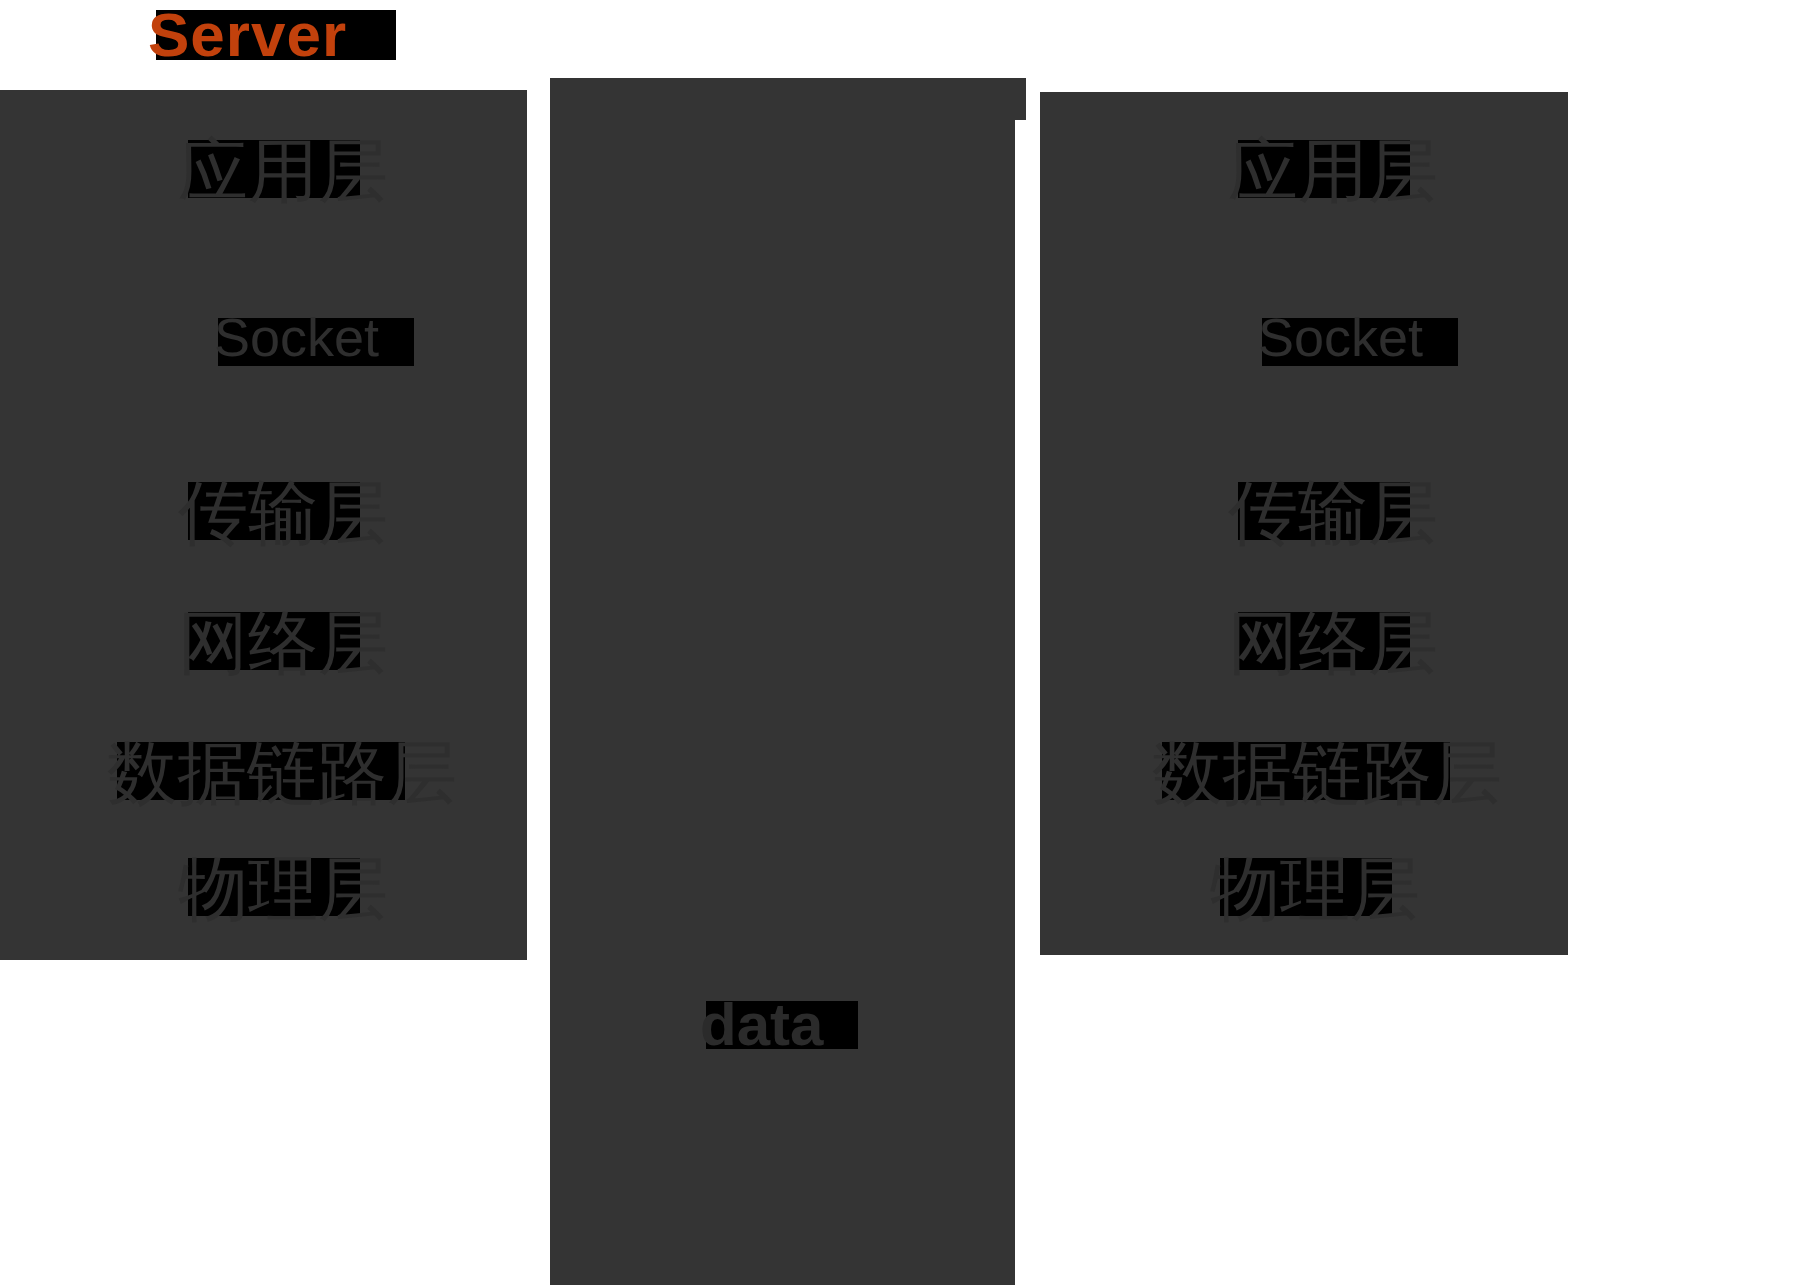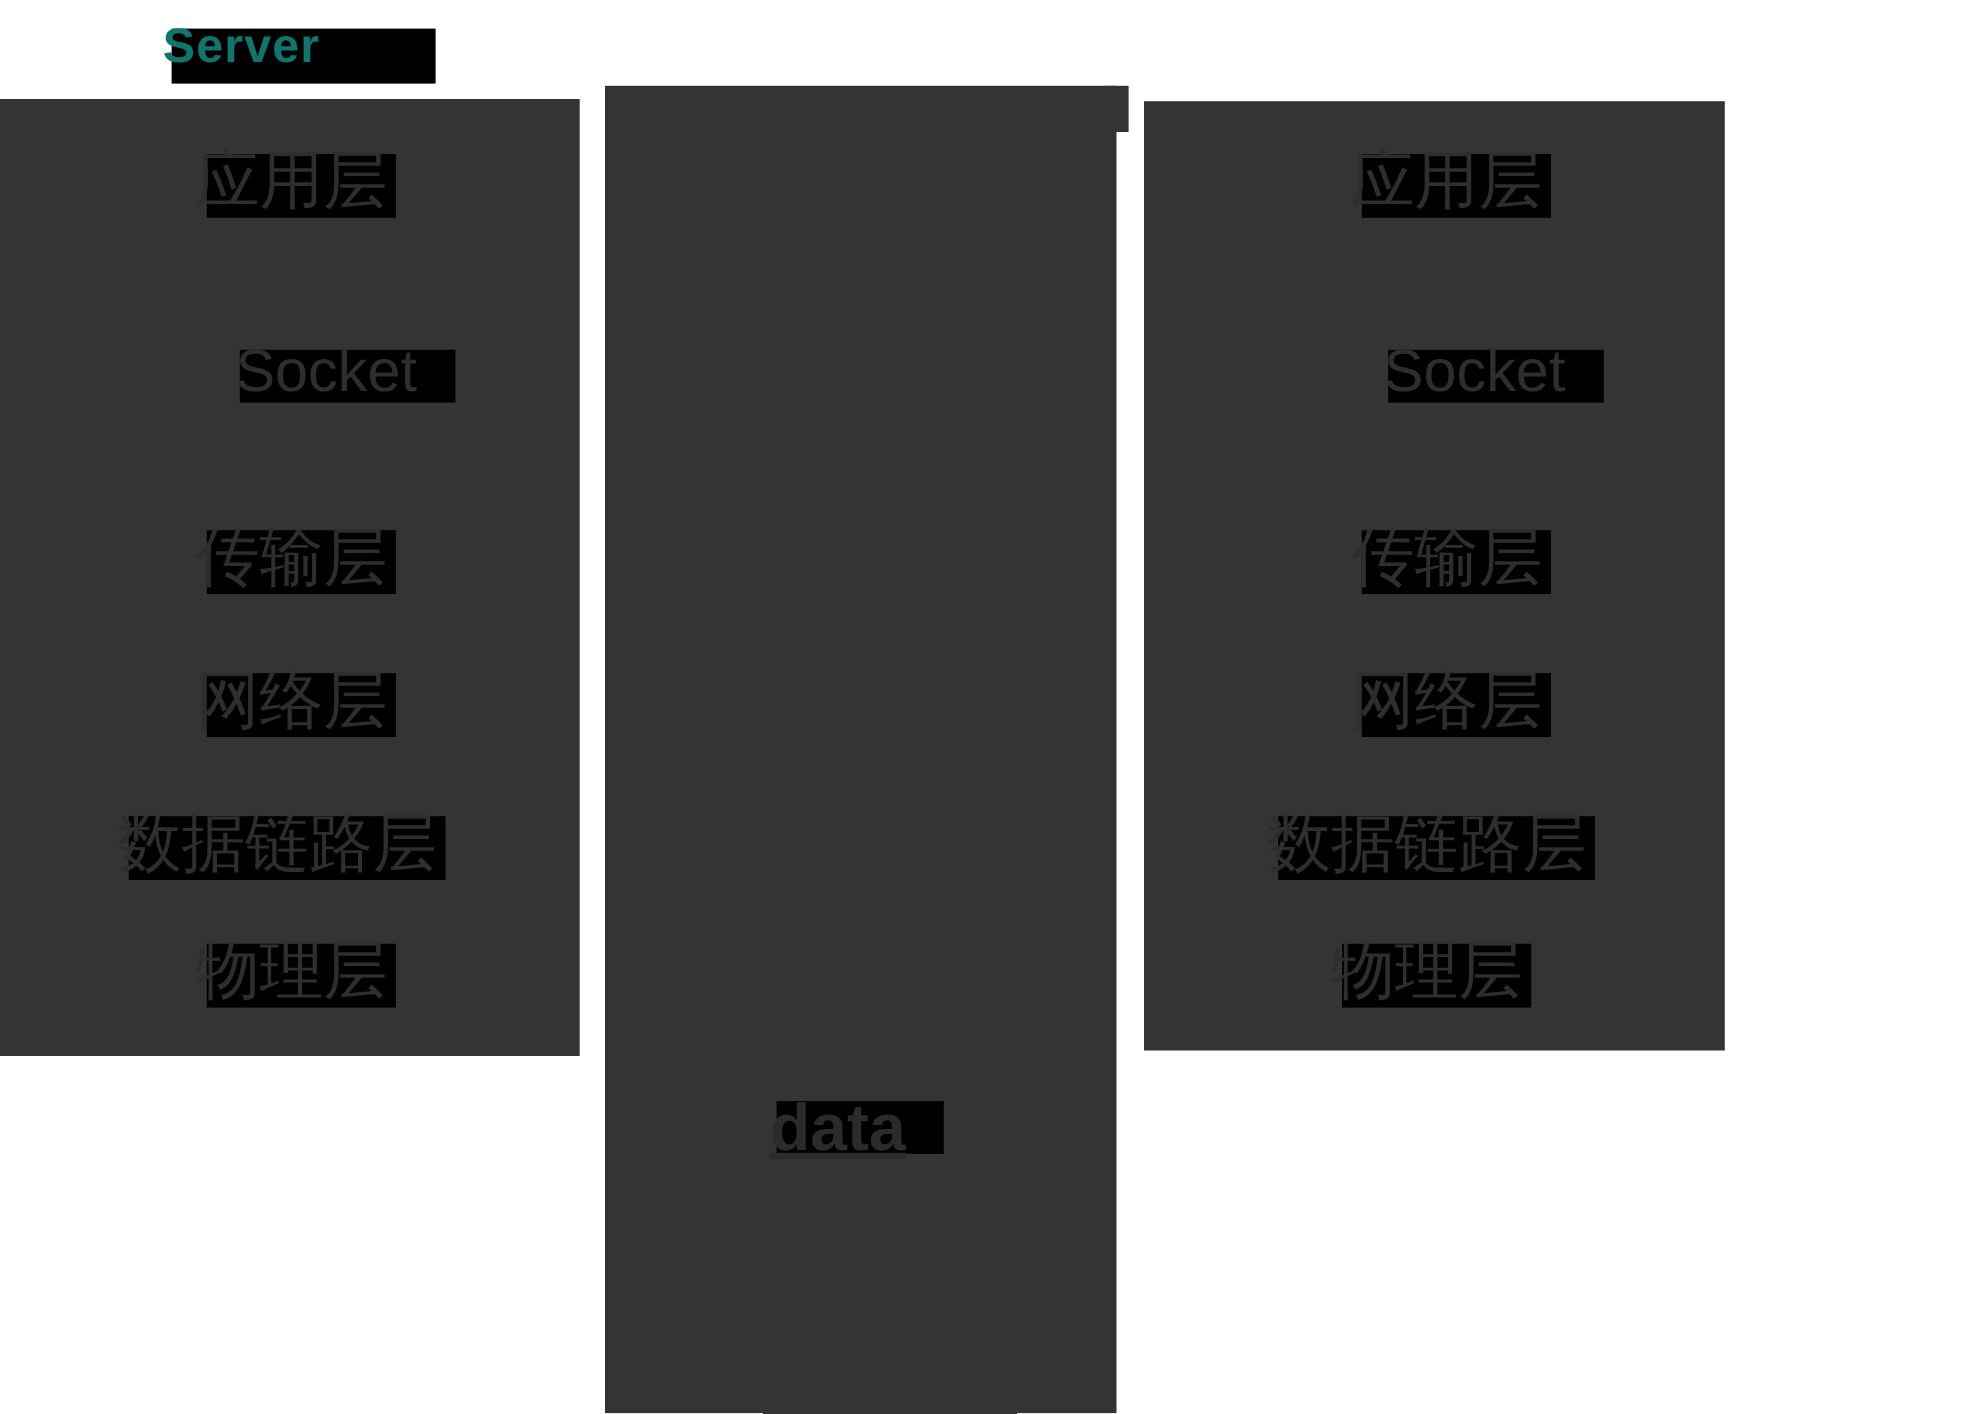--- a/index.html
+++ b/index.html
@@ -36,26 +36,25 @@
     top: 78px;
     width: 22px;
     height: 42px;
     background: #343434;
   }
 
   
   .title {
     position: absolute;
     font-weight: bold;
-    font-size: 44px;
+    font-size: 62px;
     line-height: 1;
-    color: #0f766e;
+    color: #c2410c;
     white-space: nowrap;
     letter-spacing: 1px;
-    margin-top: 16px;
   }
   .title .hl {
     position: absolute;
     background: #000000;
     z-index: 0;
   }
   .title .tx {
     position: relative;
     z-index: 1;
   }
@@ -74,21 +73,21 @@
   .layer .hl {
     position: absolute;
     background: #000000;
     z-index: 0;
   }
   .layer .tx {
     position: relative;
     z-index: 1;
   }
 
-  .layer.cjk { font-size: 58px; }
+  .layer.cjk { font-size: 70px; }
   .layer.latin { font-size: 54px; }
 
   
   .s-app   { left: 178px; top: 136px; }
   .s-sock  { left: 214px; top: 310px; }
   .s-trans { left: 178px; top: 478px; }
   .s-net   { left: 178px; top: 608px; }
   .s-link  { left: 107px; top: 738px; }
   .s-phy   { left: 178px; top: 854px; }
 
@@ -121,21 +120,20 @@
     left: 6px;
     top: 6px;
     width: 152px;
     height: 48px;
     background: #000000;
     z-index: 0;
   }
   .data-label .tx {
     position: relative;
     z-index: 1;
-    text-decoration: underline;
   }
 </style>
 </head>
 <body>
 
 <div id="stage">
 
   <div class="column col-server"></div>
   <div class="column col-middle"></div>
   <div class="notch"></div>

